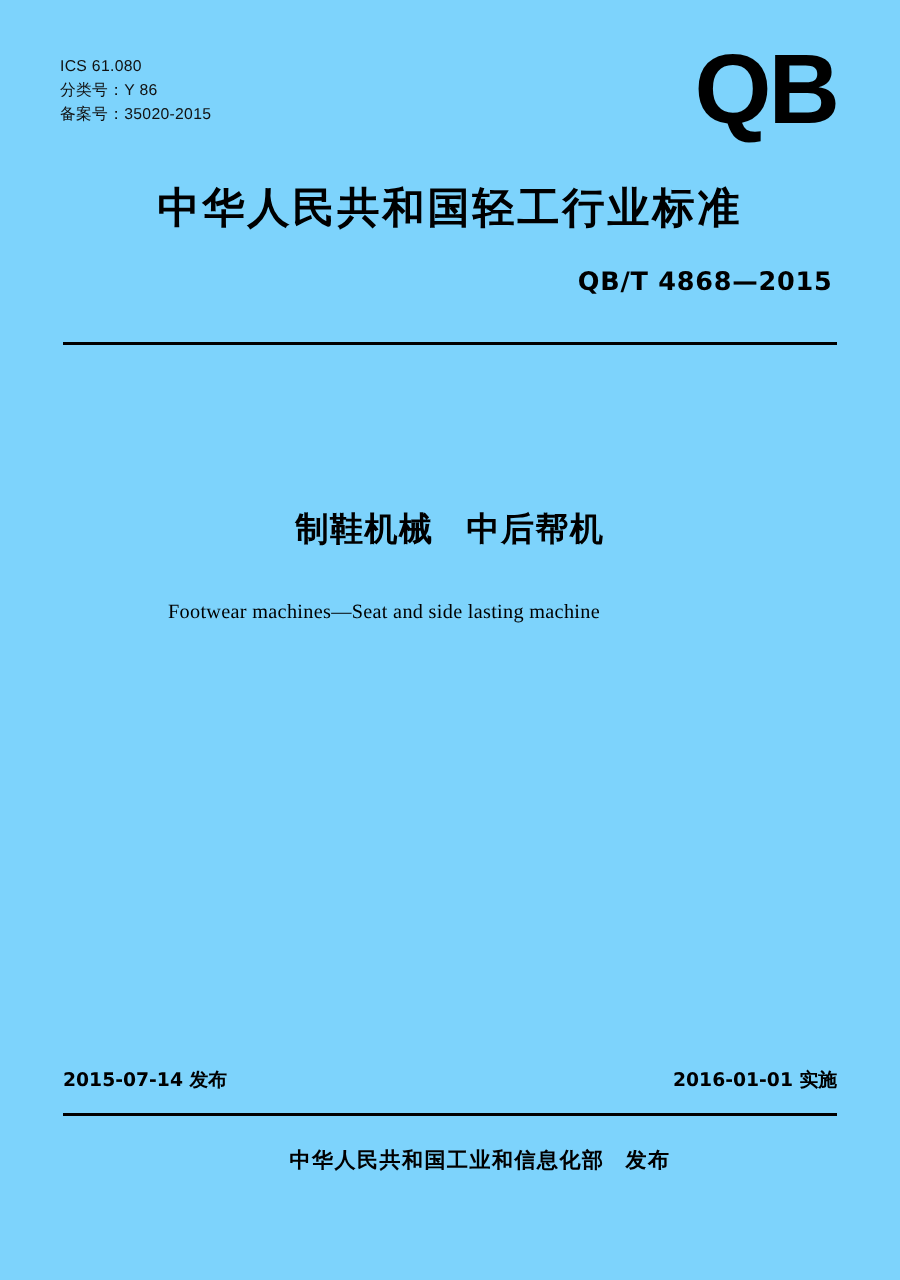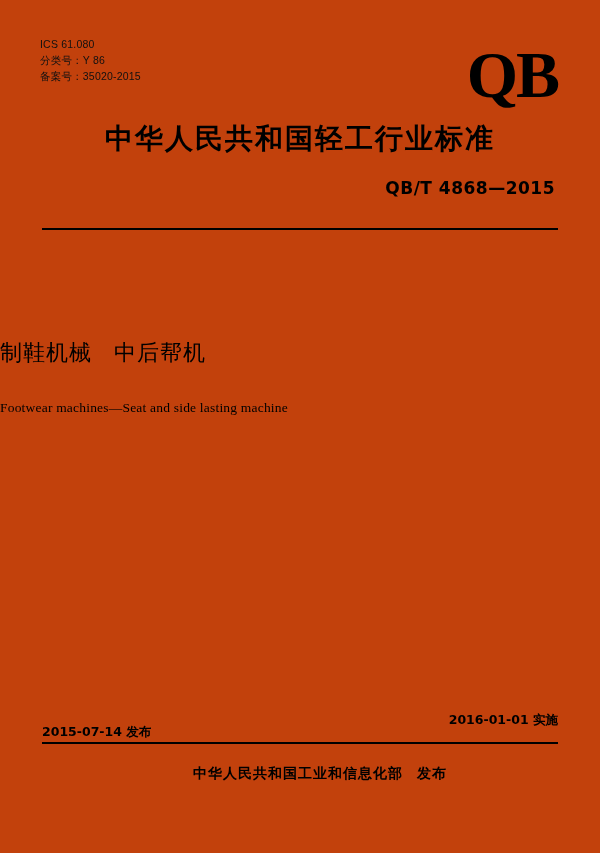--- a/index.html
+++ b/index.html
@@ -14,21 +14,21 @@
     color: #000000;
     position: relative;
     overflow: hidden;
   }
   .page {
     position: absolute;
     left: 0;
     top: 0;
     width: 600px;
     height: 853px;
-    background: #c2410c;
+    background: #7dd3fc;
   }
 
   
   .meta {
     position: absolute;
     left: 40px;
     top: 36px;
     font-family: "Liberation Sans", sans-serif;
     font-size: 10.5px;
     line-height: 16px;
@@ -37,27 +37,26 @@
   }
   .meta div {
     white-space: nowrap;
   }
 
   
   .qb-logo {
     position: absolute;
     right: 42px;
     top: 26px;
-    font-family: Liberation Serif, serif;
+    font-family: Liberation Sans, sans-serif;
     font-weight: bold;
     font-size: 66px;
     letter-spacing: -2px;
     line-height: 66px;
     color: #000;
-    margin-top: 16px;
   }
 
   
   .std-title {
     position: absolute;
     left: 0;
     top: 120px;
     width: 600px;
     text-align: center;
     font-family: "DejaVu Sans", sans-serif;
@@ -87,53 +86,53 @@
     height: 2px;
     background: #000;
   }
 
   
   .subject-cn {
     position: absolute;
     left: 0;
     top: 338px;
     width: 600px;
+    text-align: center;
     font-family: "DejaVu Sans", sans-serif;
-    font-weight: normal;
+    font-weight: bold;
     font-size: 22px;
     letter-spacing: 1px;
   }
   .subject-cn .gap {
     display: inline-block;
     width: 22px;
   }
   .subject-en {
     position: absolute;
     left: 0;
     top: 400px;
     width: 512px;
-    text-align: left;
+    text-align: center;
     font-family: "Liberation Serif", serif;
     font-size: 13.5px;
     letter-spacing: 0.2px;
   }
 
   
   .date-row {
     position: absolute;
     left: 42px;
     top: 712px;
     width: 516px;
     font-family: "DejaVu Sans", sans-serif;
     font-weight: bold;
     font-size: 12.5px;
   }
   .date-left {
     float: left;
-    margin-top: 12px;
   }
   .date-right {
     float: right;
   }
 
   .rule-bottom {
     position: absolute;
     left: 42px;
     top: 742px;
     width: 516px;

